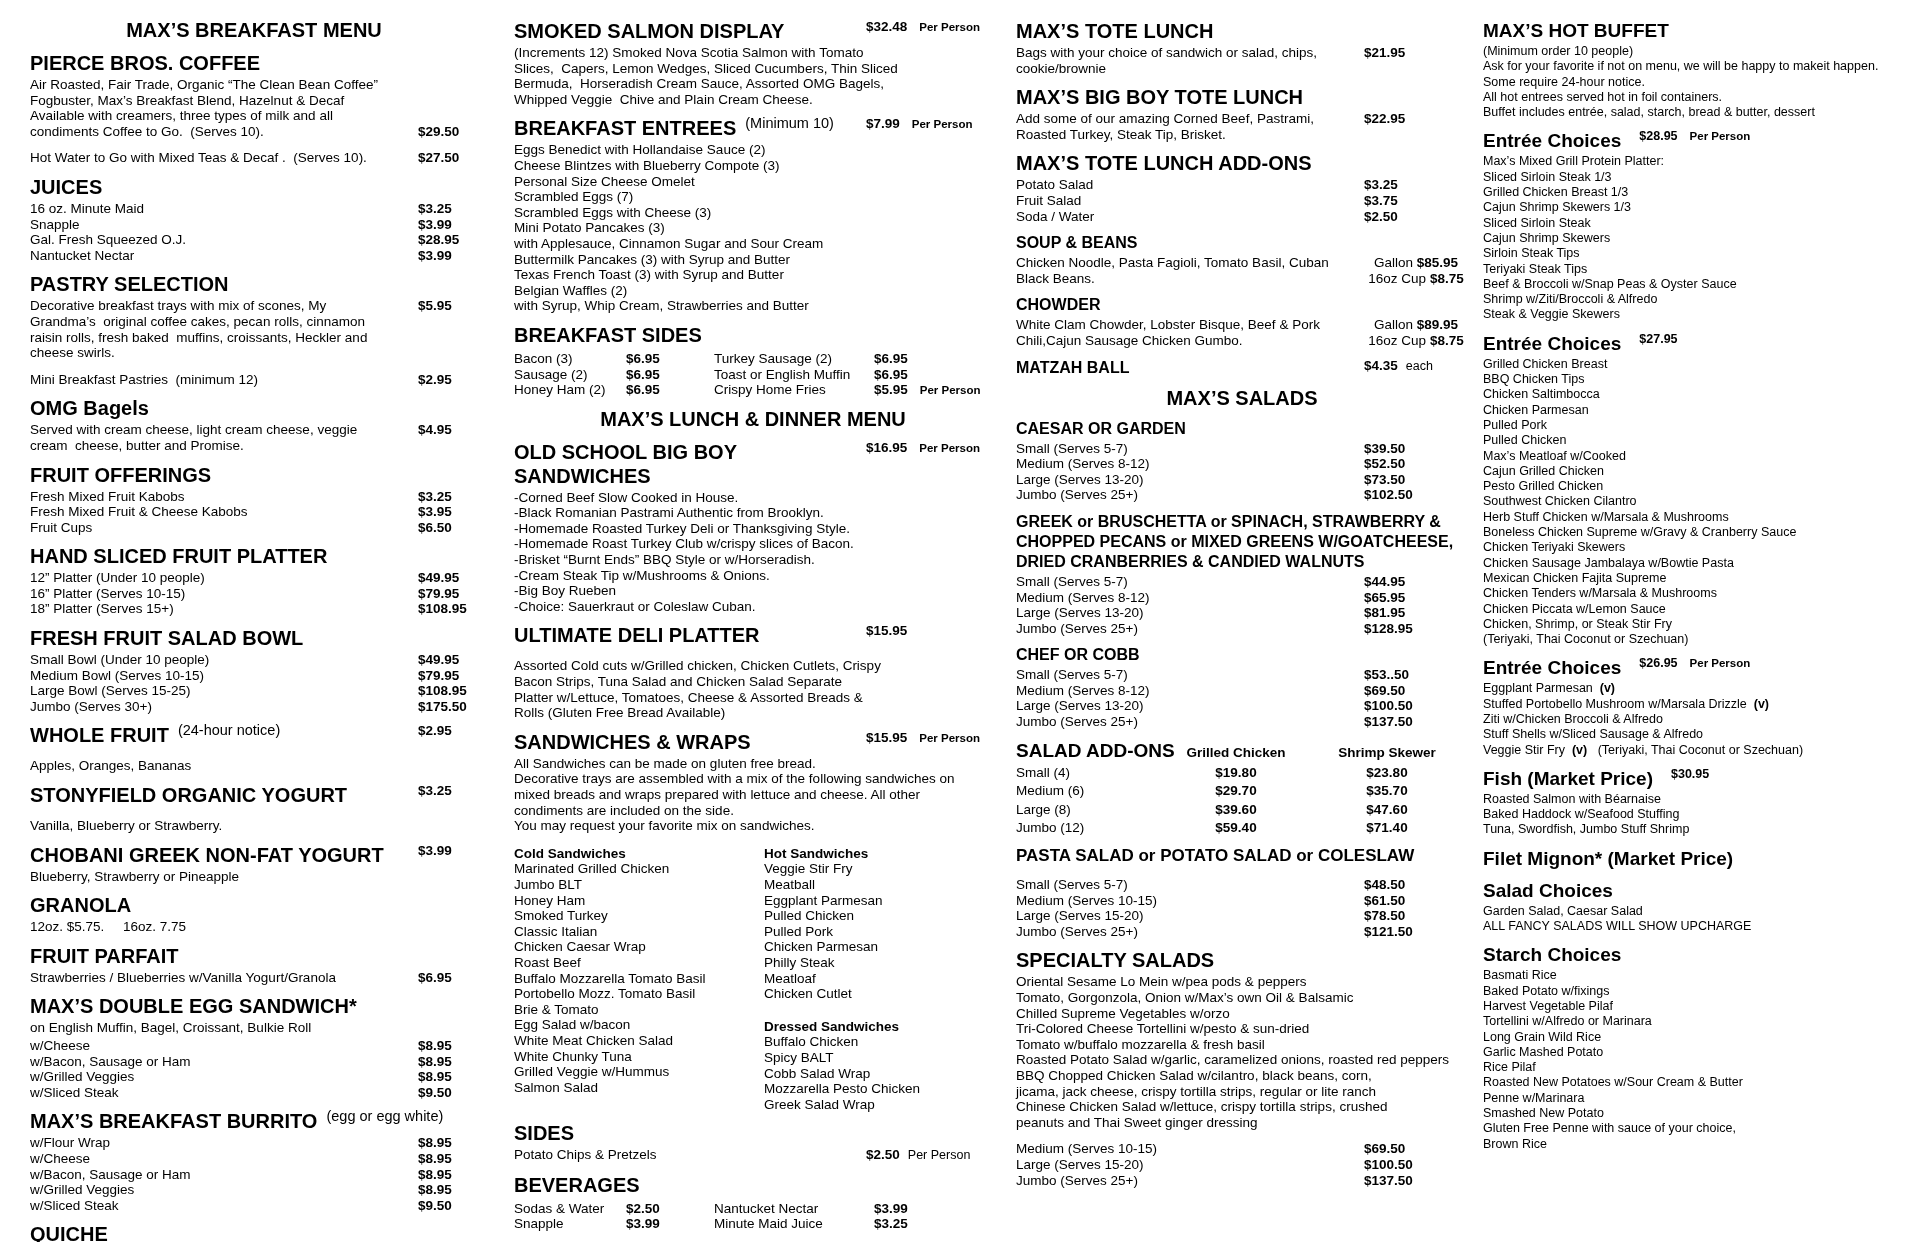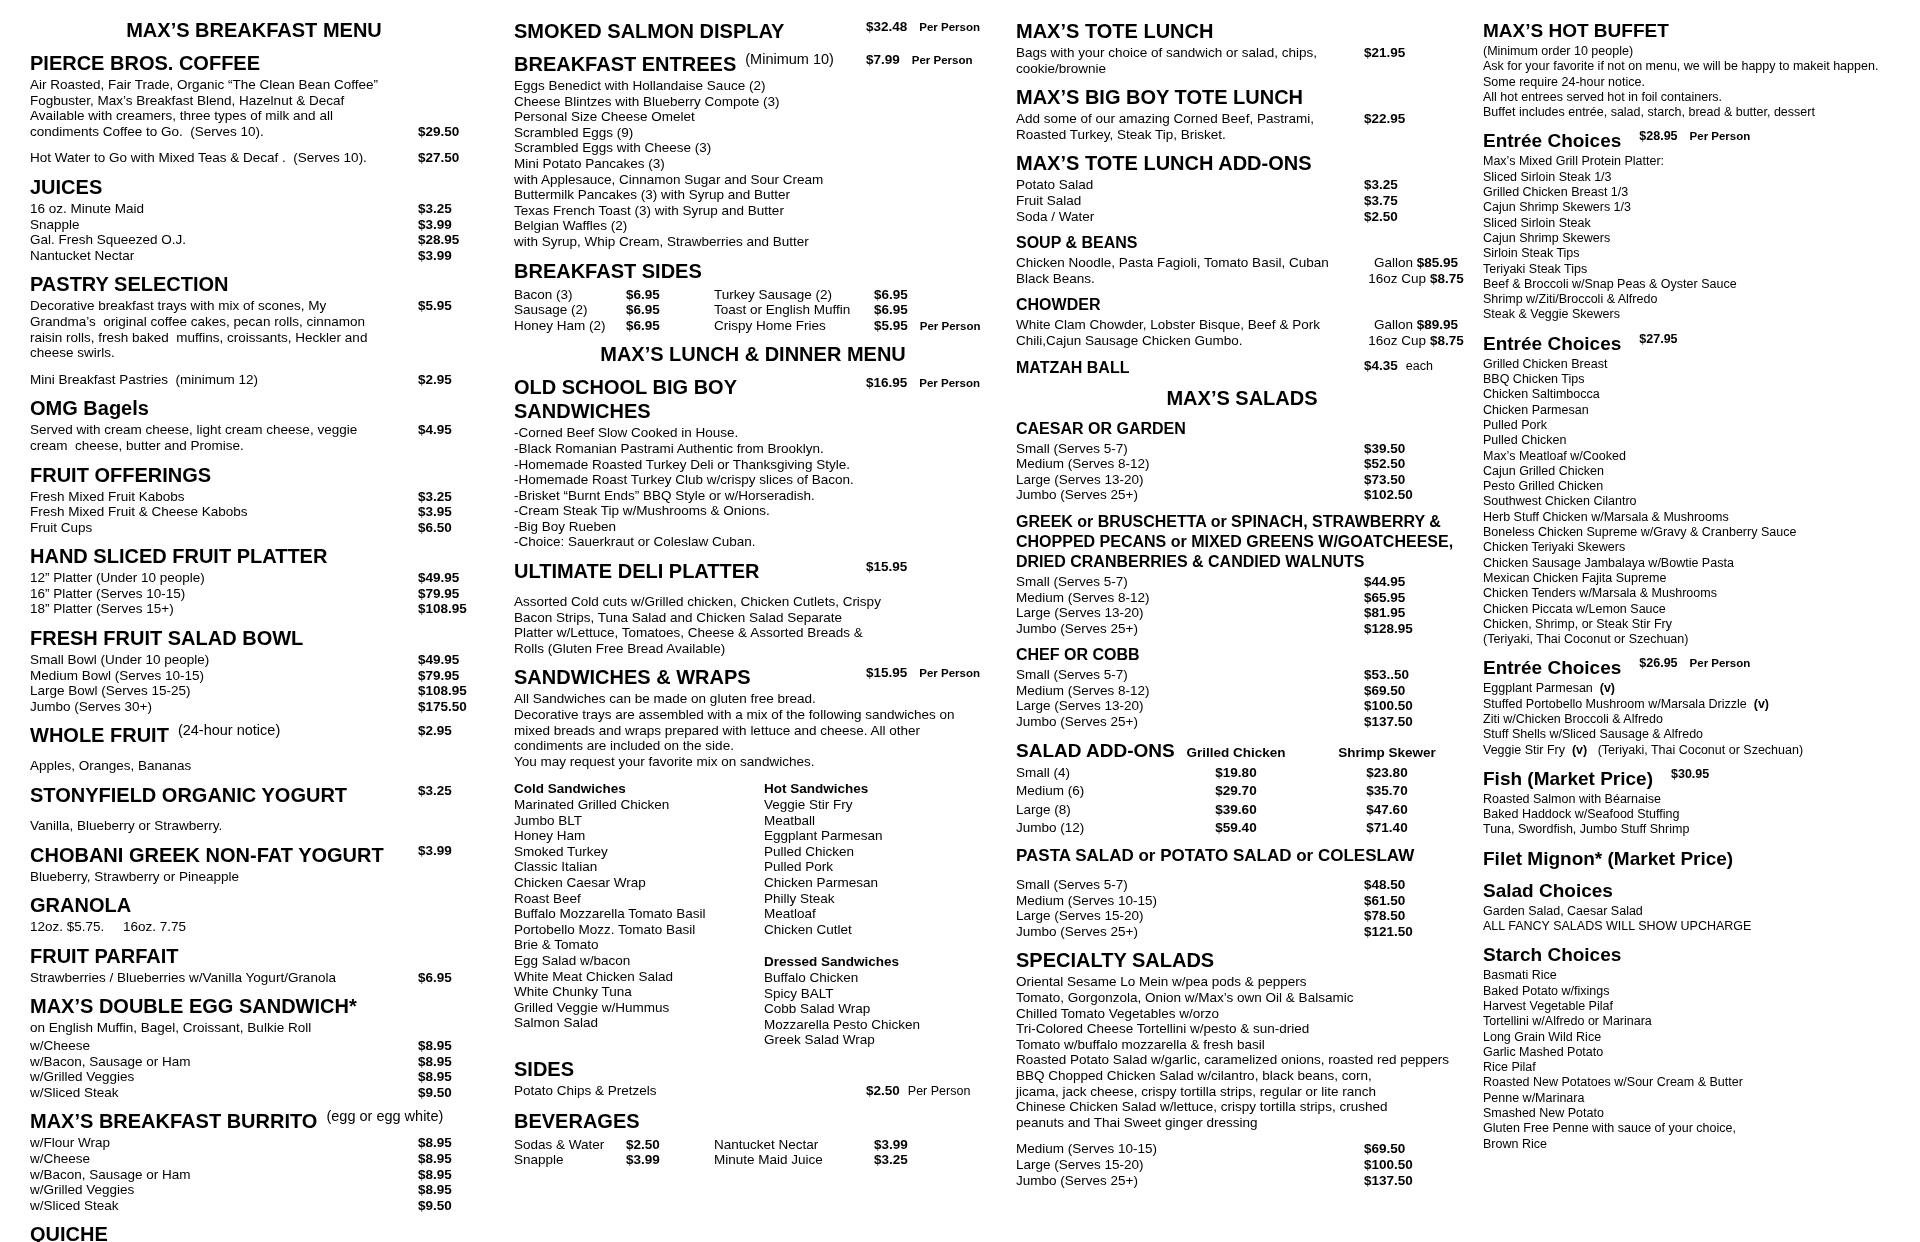--- a/index.html
+++ b/index.html
@@ -299,32 +299,38 @@
           <span class="t-lg">QUICHE</span>
         </div>
       </div>
     </div>
   <div class="col col-2">
       <div class="section">
         <div class="sec-head">
           <span class="t-lg">SMOKED SALMON DISPLAY</span>
           <span class="price"><span class="amt">$32.48</span><span class="sfx">Per Person</span></span>
         </div>
+        <div class="para">
+          <span class="para-text">(Increments 12) Smoked Nova Scotia Salmon with Tomato
+Slices,  Capers, Lemon Wedges, Sliced Cucumbers, Thin Sliced
+Bermuda,  Horseradish Cream Sauce, Assorted OMG Bagels,
+Whipped Veggie  Chive and Plain Cream Cheese.</span>
+        </div>
       </div>
       <div class="section">
         <div class="sec-head">
           <span class="t-lg">BREAKFAST ENTREES</span>
           <span class="note">(Minimum 10)</span>
           <span class="price"><span class="amt">$7.99</span><span class="sfx">Per Person</span></span>
         </div>
         <div class="lines">
           <div class="line">Eggs Benedict with Hollandaise Sauce (2)</div>
           <div class="line">Cheese Blintzes with Blueberry Compote (3)</div>
           <div class="line">Personal Size Cheese Omelet</div>
-          <div class="line">Scrambled Eggs (9)</div>
+          <div class="line">Scrambled Eggs (7)</div>
           <div class="line">Scrambled Eggs with Cheese (3)</div>
           <div class="line">Mini Potato Pancakes (3)</div>
           <div class="line">with Applesauce, Cinnamon Sugar and Sour Cream</div>
           <div class="line">Buttermilk Pancakes (3) with Syrup and Butter</div>
           <div class="line">Texas French Toast (3) with Syrup and Butter</div>
           <div class="line">Belgian Waffles (2)</div>
           <div class="line">with Syrup, Whip Cream, Strawberries and Butter</div>
         </div>
       </div>
       <div class="section">
@@ -641,21 +647,21 @@
           </div>
         </div>
       </div>
       <div class="section">
         <div class="sec-head">
           <span class="t-lg">SPECIALTY SALADS</span>
         </div>
         <div class="lines">
           <div class="line">Oriental Sesame Lo Mein w/pea pods &amp; peppers</div>
           <div class="line">Tomato, Gorgonzola, Onion w/Max’s own Oil &amp; Balsamic</div>
-          <div class="line">Chilled Tomato Vegetables w/orzo</div>
+          <div class="line">Chilled Supreme Vegetables w/orzo</div>
           <div class="line">Tri-Colored Cheese Tortellini w/pesto &amp; sun-dried</div>
           <div class="line">Tomato w/buffalo mozzarella &amp; fresh basil</div>
           <div class="line">Roasted Potato Salad w/garlic, caramelized onions, roasted red peppers</div>
           <div class="line">BBQ Chopped Chicken Salad w/cilantro, black beans, corn,</div>
           <div class="line">jicama, jack cheese, crispy tortilla strips, regular or lite ranch</div>
           <div class="line">Chinese Chicken Salad w/lettuce, crispy tortilla strips, crushed</div>
           <div class="line">peanuts and Thai Sweet ginger dressing</div>
         </div>
         <div class="items gap">
           <div class="item">

